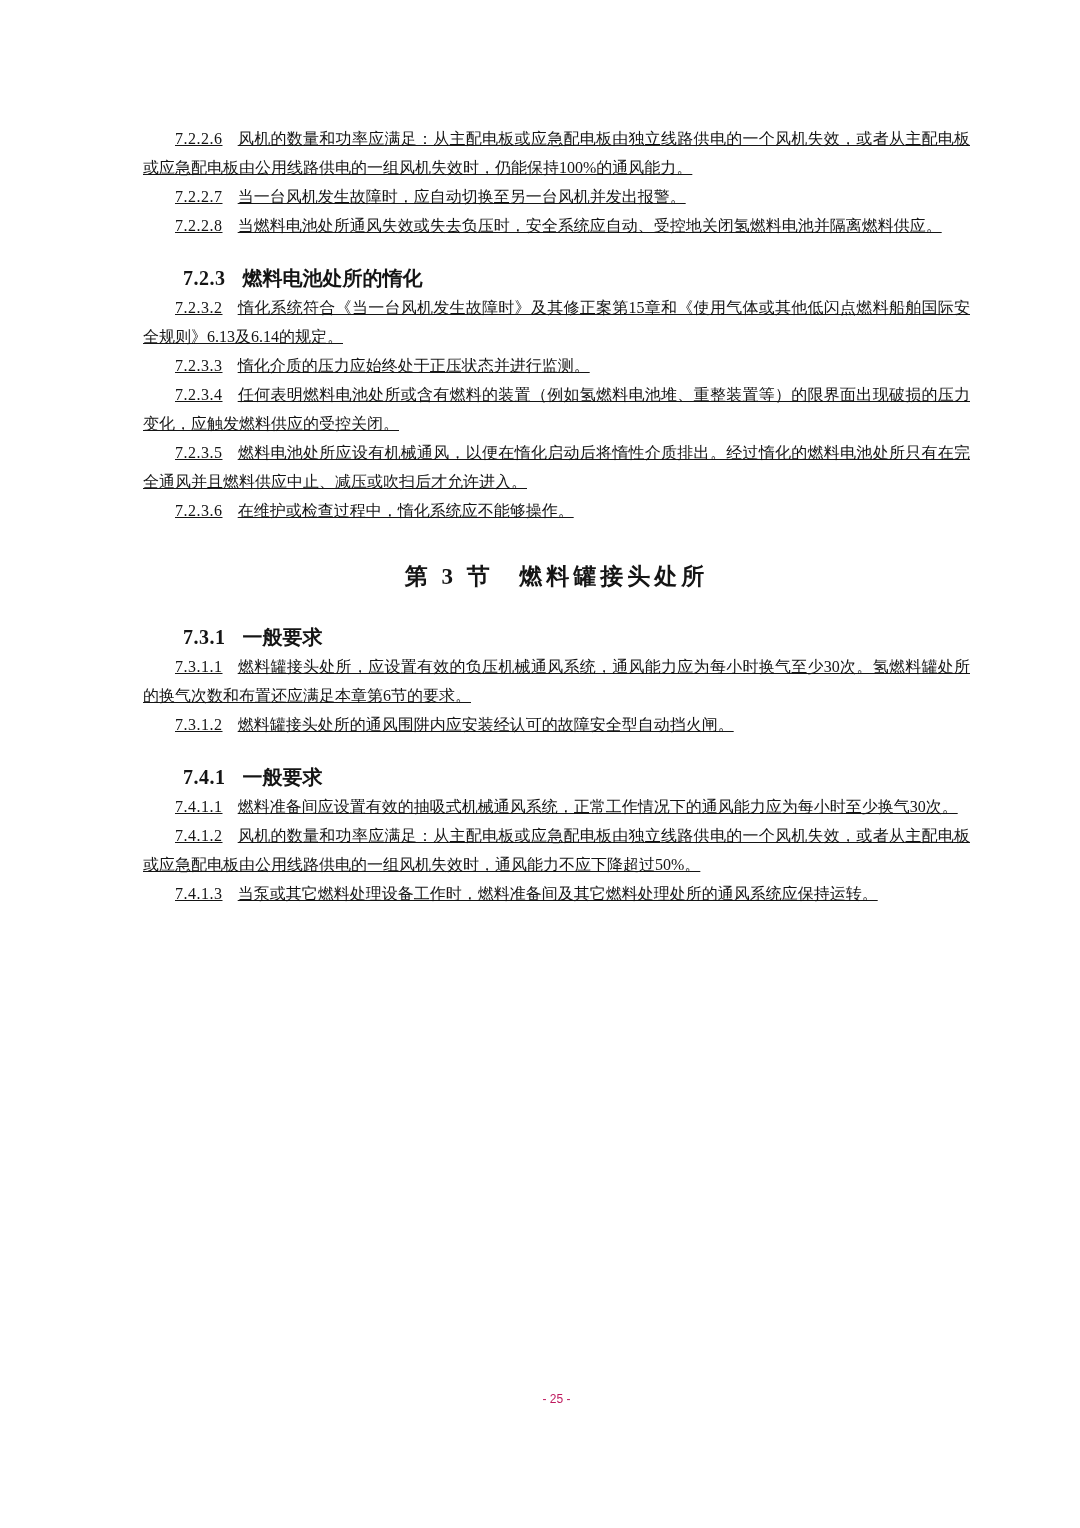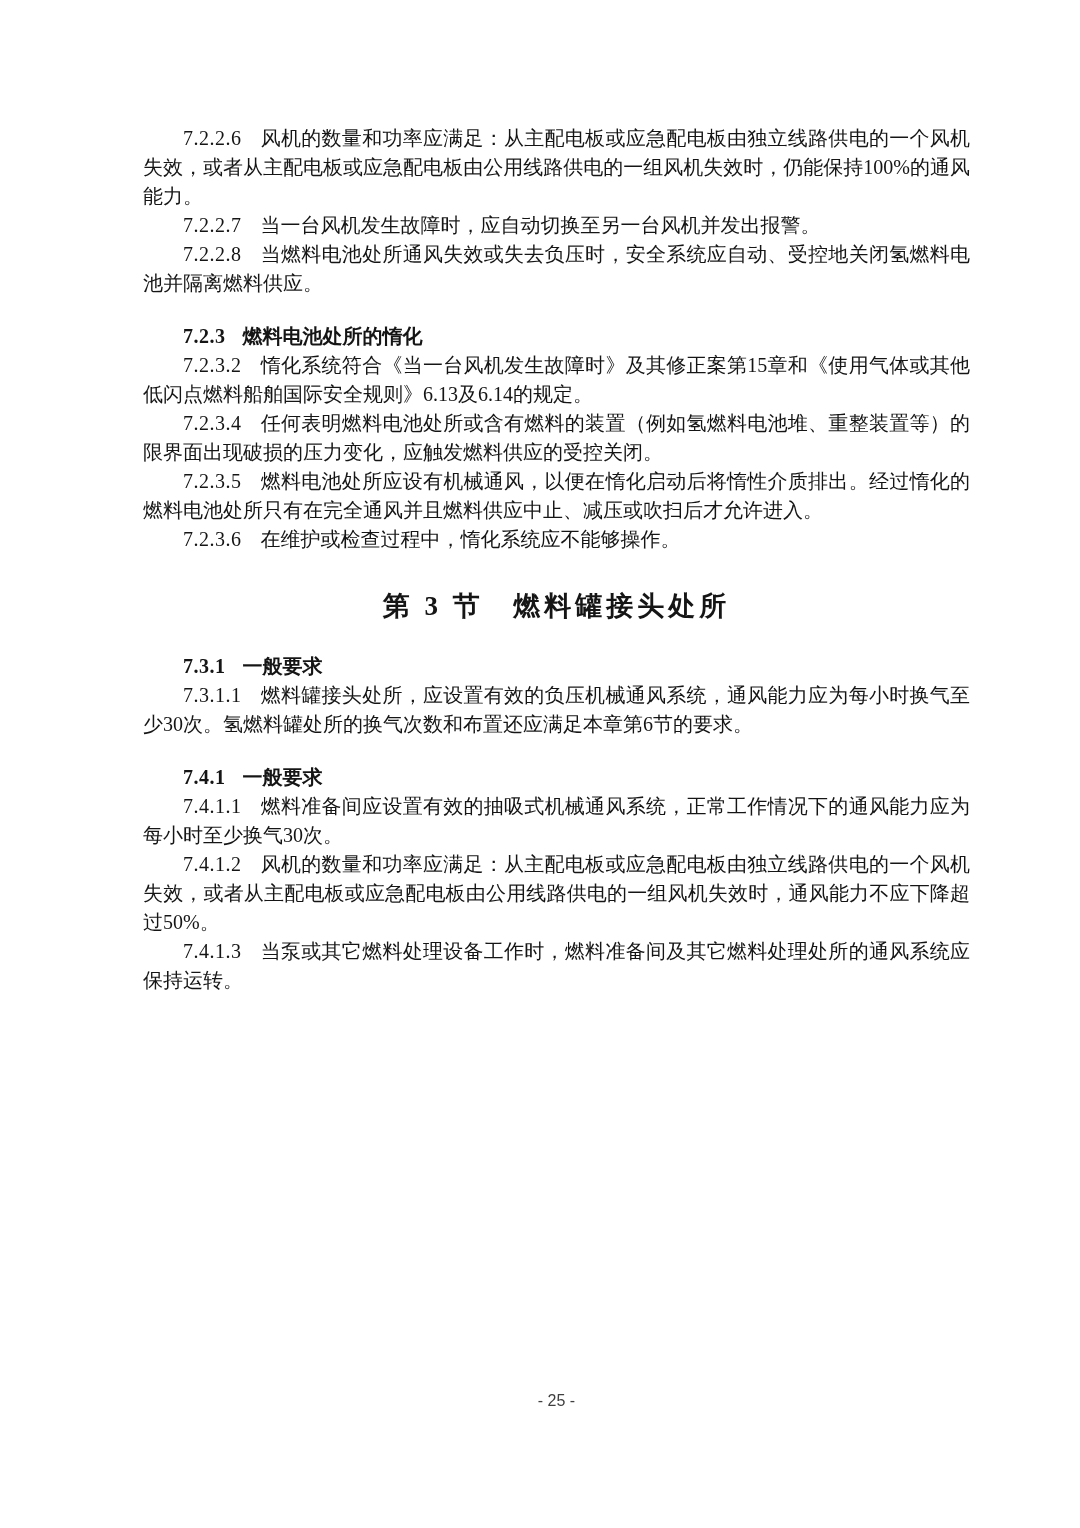--- a/index.html
+++ b/index.html
@@ -11,84 +11,87 @@
     color: #151515;
     overflow: hidden;
   }
   .page { position: absolute; inset: 0; background: #ffffff; }
   .content {
     position: absolute;
     left: 143px; top: 124px;
     width: 827px;
   }
   .clause {
-    font-size: 20px;
+    font-size: 16px;
     line-height: 29px;
     text-align: justify;
     text-indent: 2em;
+    text-decoration: underline;
   }
   .clause .num { margin-right: 0.95em; letter-spacing: 0.5px; }
   .subhead {
     font-size: 20px;
     line-height: 29px;
     font-weight: bold;
     text-indent: 2em;
     margin-top: 24px;
   }
   .subhead .num { margin-right: 0.85em; letter-spacing: 0.5px; margin-top: 32px; }
   .section-title {
-    font-size: 27px;
+    font-size: 23px;
     line-height: 44px;
     font-weight: bold;
     text-align: center;
     text-indent: 0;
     margin-top: 30px;
     margin-bottom: 4px;
   }
   .section-title .sec-num { margin-right: 1.1em; letter-spacing: 4px; }
   .section-title .sec-name { letter-spacing: 4px; }
   .footer {
     position: absolute;
     top: 1392px; left: 143px; width: 827px;
     text-align: center;
     font-family: "Liberation Sans", "DejaVu Sans", sans-serif;
-    font-size: 16px;
-    color: #404040;
+    font-size: 12px;
+    color: #be185d;
   }
 </style>
 </head>
 <body>
 
 <div class="page">
   <div class="content">
 
     <p class="clause"><span class="num">7.2.2.6</span><span class="txt">风机的数量和功率应满足：从主配电板或应急配电板由独立线路供电的一个风机失效，或者从主配电板或应急配电板由公用线路供电的一组风机失效时，仍能保持100%的通风能力。</span></p>
 
     <p class="clause"><span class="num">7.2.2.7</span><span class="txt">当一台风机发生故障时，应自动切换至另一台风机并发出报警。</span></p>
 
     <p class="clause"><span class="num">7.2.2.8</span><span class="txt">当燃料电池处所通风失效或失去负压时，安全系统应自动、受控地关闭氢燃料电池并隔离燃料供应。</span></p>
 
     <p class="subhead"><span class="num">7.2.3</span><span class="txt">燃料电池处所的惰化</span></p>
 
 
     <p class="clause"><span class="num">7.2.3.2</span><span class="txt">惰化系统符合《当一台风机发生故障时》及其修正案第15章和《使用气体或其他低闪点燃料船舶国际安全规则》6.13及6.14的规定。</span></p>
 
+    <p class="clause"><span class="num">7.2.3.3</span><span class="txt">惰化介质的压力应始终处于正压状态并进行监测。</span></p>
 
     <p class="clause"><span class="num">7.2.3.4</span><span class="txt">任何表明燃料电池处所或含有燃料的装置（例如氢燃料电池堆、重整装置等）的限界面出现破损的压力变化，应触发燃料供应的受控关闭。</span></p>
 
     <p class="clause"><span class="num">7.2.3.5</span><span class="txt">燃料电池处所应设有机械通风，以便在惰化启动后将惰性介质排出。经过惰化的燃料电池处所只有在完全通风并且燃料供应中止、减压或吹扫后才允许进入。</span></p>
 
     <p class="clause"><span class="num">7.2.3.6</span><span class="txt">在维护或检查过程中，惰化系统应不能够操作。</span></p>
 
     <h2 class="section-title"><span class="sec-num">第 3 节</span><span class="sec-name">燃料罐接头处所</span></h2>
 
     <p class="subhead"><span class="num">7.3.1</span><span class="txt">一般要求</span></p>
 
     <p class="clause"><span class="num">7.3.1.1</span><span class="txt">燃料罐接头处所，应设置有效的负压机械通风系统，通风能力应为每小时换气至少30次。氢燃料罐处所的换气次数和布置还应满足本章第6节的要求。</span></p>
 
+    <p class="clause"><span class="num">7.3.1.2</span><span class="txt">燃料罐接头处所的通风围阱内应安装经认可的故障安全型自动挡火闸。</span></p>
 
 
 
 
     <p class="subhead"><span class="num">7.4.1</span><span class="txt">一般要求</span></p>
 
     <p class="clause"><span class="num">7.4.1.1</span><span class="txt">燃料准备间应设置有效的抽吸式机械通风系统，正常工作情况下的通风能力应为每小时至少换气30次。</span></p>
 
     <p class="clause"><span class="num">7.4.1.2</span><span class="txt">风机的数量和功率应满足：从主配电板或应急配电板由独立线路供电的一个风机失效，或者从主配电板或应急配电板由公用线路供电的一组风机失效时，通风能力不应下降超过50%。</span></p>
 

